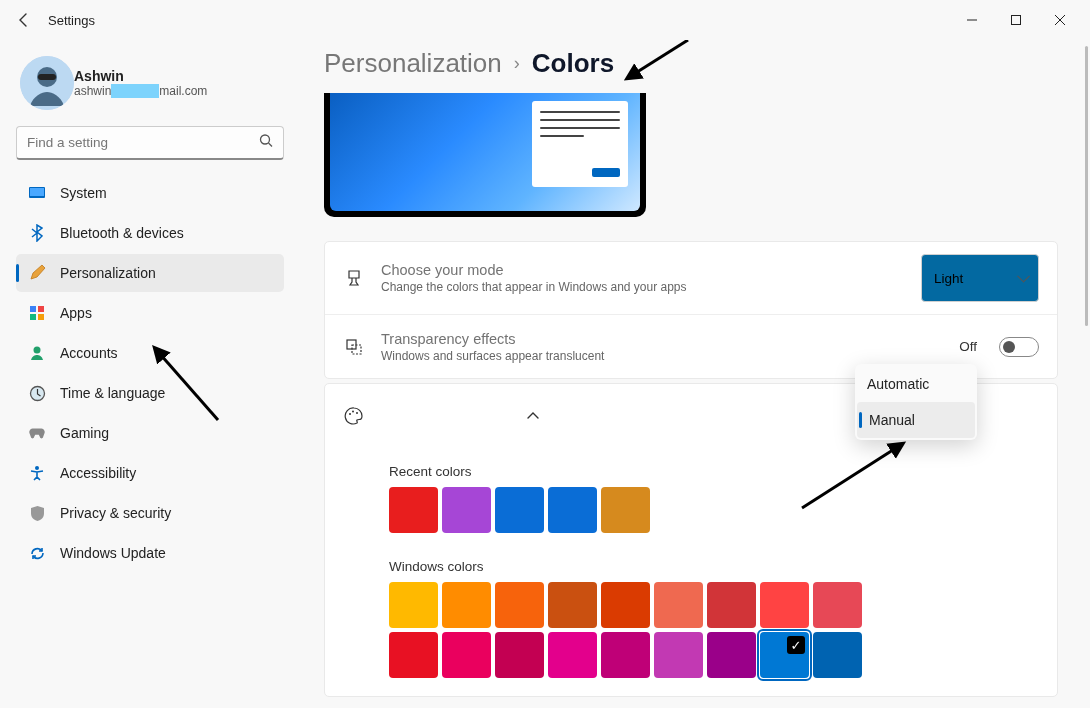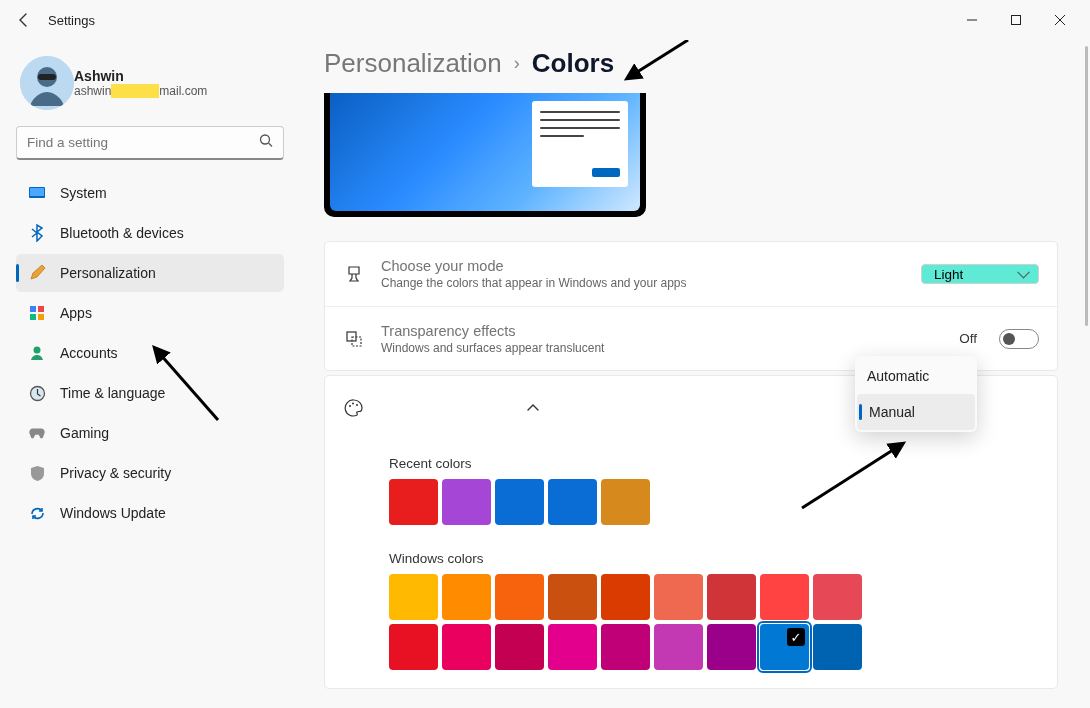--- a/index.html
+++ b/index.html
@@ -12,21 +12,21 @@
   .win-ctrl { width: 44px; height: 32px; display: flex; align-items: center; justify-content: center; }
 
   .content { display: flex; height: calc(100% - 40px); }
   .sidebar { width: 300px; padding: 8px 16px 16px 16px; }
   .main { flex: 1; padding: 8px 4px 0 24px; position: relative; overflow: hidden; }
 
   .user-row { display: flex; align-items: center; gap: 0; padding: 8px 4px 16px 4px; }
   .avatar { width: 54px; height: 54px; border-radius: 50%; background: #c0d8f0; display:flex; align-items:center; justify-content:center; overflow:hidden; }
   .user-name { font-size: 14px; font-weight: 600; color: #222; }
   .user-email { font-size: 12px; color: #555; }
-  .email-blur { display:inline-block; background:#fde047; color:transparent; user-select:none;text-decoration:underline; }
+  .email-blur { display:inline-block; background:#7dd3fc; color:transparent; user-select:none;text-decoration:underline; }
 
   .search-wrap { position: relative; margin-bottom: 14px; }
   .search-input { width: 100%; height: 34px; border: 1px solid #ccc; border-bottom: 2px solid #888; border-radius: 4px; padding: 0 34px 0 10px; font-size: 13.5px; background: #fdfdfd; }
   .search-icon { position: absolute; right: 10px; top: 50%; transform: translateY(-50%); color: #555; }
 
   .nav-list { display: flex; flex-direction: column; gap: 2px; margin-top: 4px; }
   .nav-item { display: flex; align-items: center; gap: 14px; height: 38px; padding: 0 12px; border-radius: 5px; font-size: 14px; color: #222; position: relative; }
   .nav-item.active { background: #eaeaea; }
   .nav-item.active::before { content: ""; position: absolute; left: 0; top: 10px; bottom: 10px; width: 3px; background: #0067c0; border-radius: 2px; }
   .nav-icon { width: 18px; height: 18px; display:flex; align-items:center; justify-content:center; font-size:15px; }
@@ -42,21 +42,21 @@
   .preview-window .line.short{width:55%;}
   .preview-window .cta{ margin-top:auto; align-self:flex-end; width:28px; height:9px; background:#0067c0; border-radius:2px;}
 
   .card { background: #fff; border: 1px solid #e9e9e9; border-radius: 5px; margin-bottom: 4px; width: calc(100% - 28px); }
   .card-row { display: flex; align-items: center; min-height: 64px; padding: 12px 18px; gap: 16px; }
   .card-row + .card-row { border-top: 1px solid #eee; }
   .row-icon { width: 22px; color:#333; font-size:18px; display:flex; justify-content:center;}
   .row-text { flex: 1; }
   .row-title { font-size: 14.5px; color: #737373; }
   .row-sub { font-size: 12px; color: #666; margin-top: 2px; }
-  .select { border: 1px solid #d0d0d0; border-radius: 4px; height: 20px; min-width: 118px; padding: 0 28px 0 12px; font-size: 13.5px; background: #5eead4; display:flex; align-items:center; position:relative;}
+  .select { border: 1px solid #d0d0d0; border-radius: 4px; height: 48px; min-width: 118px; padding: 0 28px 0 12px; font-size: 13.5px; background: #0369a1; display:flex; align-items:center; position:relative;}
   .select::after { content:""; position:absolute; right:10px; top:50%; width:8px; height:8px; border-right:1.5px solid #555; border-bottom:1.5px solid #555; transform: translateY(-70%) rotate(45deg);}
   .toggle-label { font-size: 13.5px; color:#333; margin-right: 6px;}
   .toggle { width: 40px; height: 20px; border-radius: 10px; border: 1px solid #888; background: #fff; position: relative; }
   .toggle::after { content:""; position:absolute; left:3px; top:3px; width:12px; height:12px; border-radius:50%; background:#555;}
 
   .expand-btn { width:32px; height:32px; display:flex; align-items:center; justify-content:center; color:#444;}
 
   .accent-dropdown { position: absolute; background:#fafafa; border-radius:6px; box-shadow: 0 6px 22px rgba(0,0,0,.18); width: 122px; padding: 2px 0; z-index: 10; }
   .dd-item { height: 36px; display:flex; align-items:center; padding: 0 12px; font-size: 14px; color:#222; position:relative;}
   .dd-item.sel { background:#ececec; border-radius:4px; margin:0 2px;}
@@ -186,20 +186,29 @@
           </span>
           <span>Time &amp; language</span>
         </div>
         <div class="nav-item">
           <span class="nav-icon">
             <svg width="20" height="14" viewBox="0 0 20 14">
               <path d="M5 2h10a4 4 0 0 1 3 6l-1 3a2 2 0 0 1-4 0l-1-2H8l-1 2a2 2 0 0 1-4 0l-1-3a4 4 0 0 1 3-6z" fill="#888"></path>
             </svg>
           </span>
           <span>Gaming</span>
+        </div>
+        <div class="nav-item">
+          <span class="nav-icon">
+            <svg width="16" height="16" viewBox="0 0 16 16">
+              <circle cx="8" cy="3" r="2" fill="#0067c0"></circle>
+              <path d="M2 6l6 1 6-1M8 7v5M5 15l3-3 3 3" stroke="#0067c0" stroke-width="1.6" fill="none"></path>
+            </svg>
+          </span>
+          <span>Accessibility</span>
         </div>
         <div class="nav-item">
           <span class="nav-icon">
             <svg width="15" height="17" viewBox="0 0 15 17">
               <path d="M7.5 1 14 3v5c0 5-3 7-6.5 8C4 15 1 13 1 8V3l6.5-2z" fill="#999"></path>
             </svg>
           </span>
           <span>Privacy &amp; security</span>
         </div>
         <div class="nav-item">

